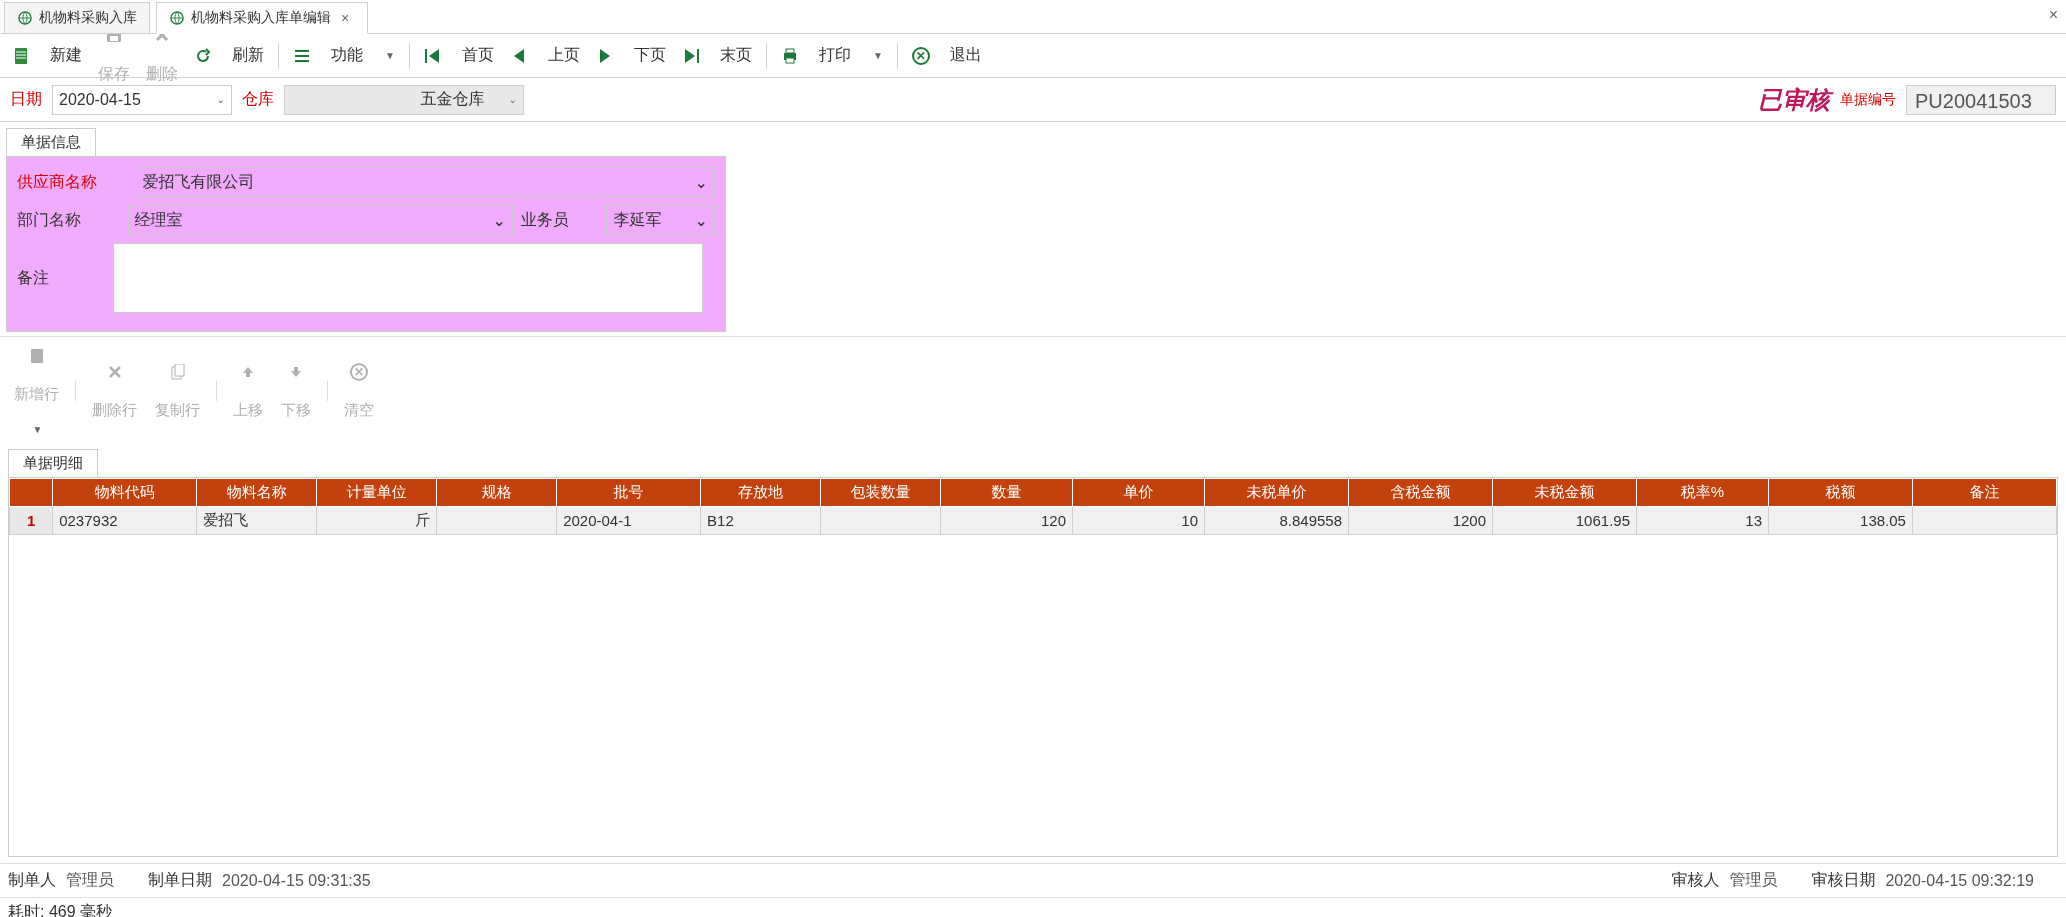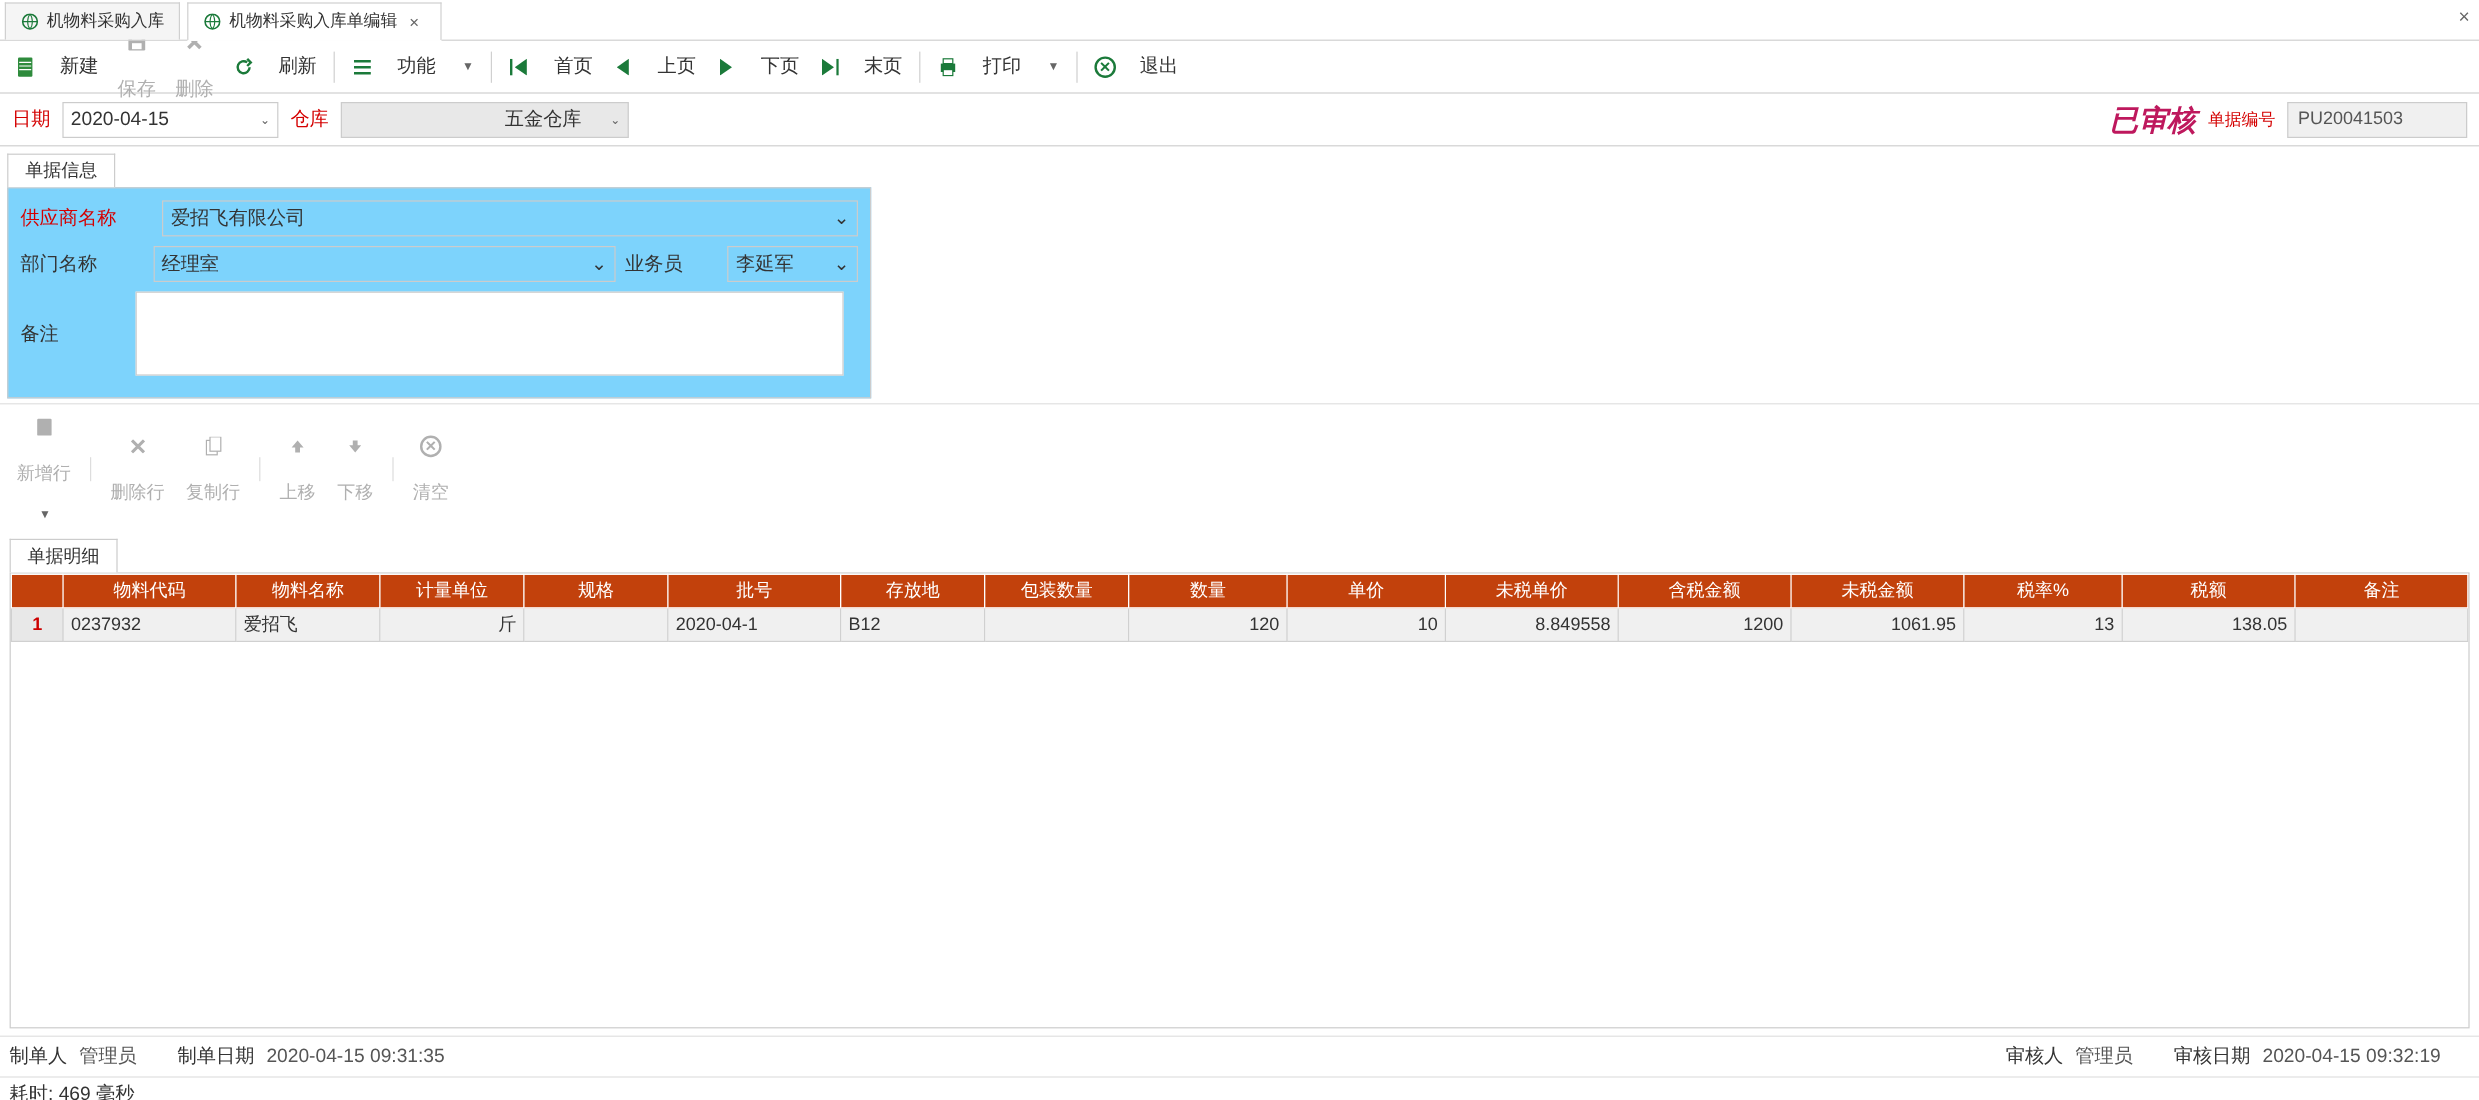--- a/index.html
+++ b/index.html
@@ -23,27 +23,27 @@
     
     
     .header-row { display: flex; align-items: center; height: 44px; border-bottom: 1px solid #d0d0d0; padding: 0 10px; gap: 10px; }
     .hr-label { font-size: 16px; }
     .hr-label.req { color: #d40000; }
     .hr-input { border: 1px solid #ccc; height: 30px; padding: 2px 6px; font-size: 16px; display: flex; align-items: center; justify-content: space-between; gap: 6px; background: #fff; }
     .hr-input.disabled { background: #e8e8e8; }
     .hr-input .dd { color: #666; font-size: 10px; }
     .stamp { color: #be185d; font-family: "KaiTi","STKaiti",serif; font-size: 24px; font-style: italic; font-weight: bold; }
     .doc-no-label { color: #d40000; font-size: 14px; }
-    .doc-no-val { border: 1px solid #ccc; background: #f0f0f0; padding: 4px 8px; width: 150px; height: 30px; font-size: 15px; color: #555; }
+    .doc-no-val { border: 1px solid #ccc; background: #f0f0f0; padding: 4px 8px; width: 150px; height: 30px; font-size: 20px; color: #555; }
     .flex-spacer { flex: 1; }
     
     
     .info-panel-wrap { padding: 6px 0 0 6px; }
     .info-tab { display: inline-block; border: 1px solid #ccc; border-bottom: none; padding: 4px 14px; background: #fff; font-size: 15px; }
-    .info-panel { border: 1px solid #ccc; padding: 10px; width: 720px; background: #7dd3fc; }
+    .info-panel { border: 1px solid #ccc; padding: 10px; width: 720px; background: #f0abfc; }
     .form-row { display: flex; align-items: center; gap: 8px; margin-bottom: 8px; }
     .fr-label { width: 88px; font-size: 16px; }
     .fr-label.req { color: #d40000; }
     .fr-input { border: 1px solid #ccc; height: 30px; padding: 2px 6px; font-size: 16px; display: flex; align-items: center; justify-content: space-between; margin-left: 24px; }
     .fr-textarea { border: 1px solid #ccc; width: 590px; height: 70px; padding: 4px; font-size: 15px; resize: none; }
     
     
     .row-toolbar { display: flex; align-items: center; padding: 6px 8px; gap: 6px; border-top: 1px solid #e0e0e0; margin-top: 4px; }
     .row-toolbar .tb-btn { font-size: 15px; }
     .row-sep { width: 1px; height: 20px; background: #ddd; margin: 0 4px; }

